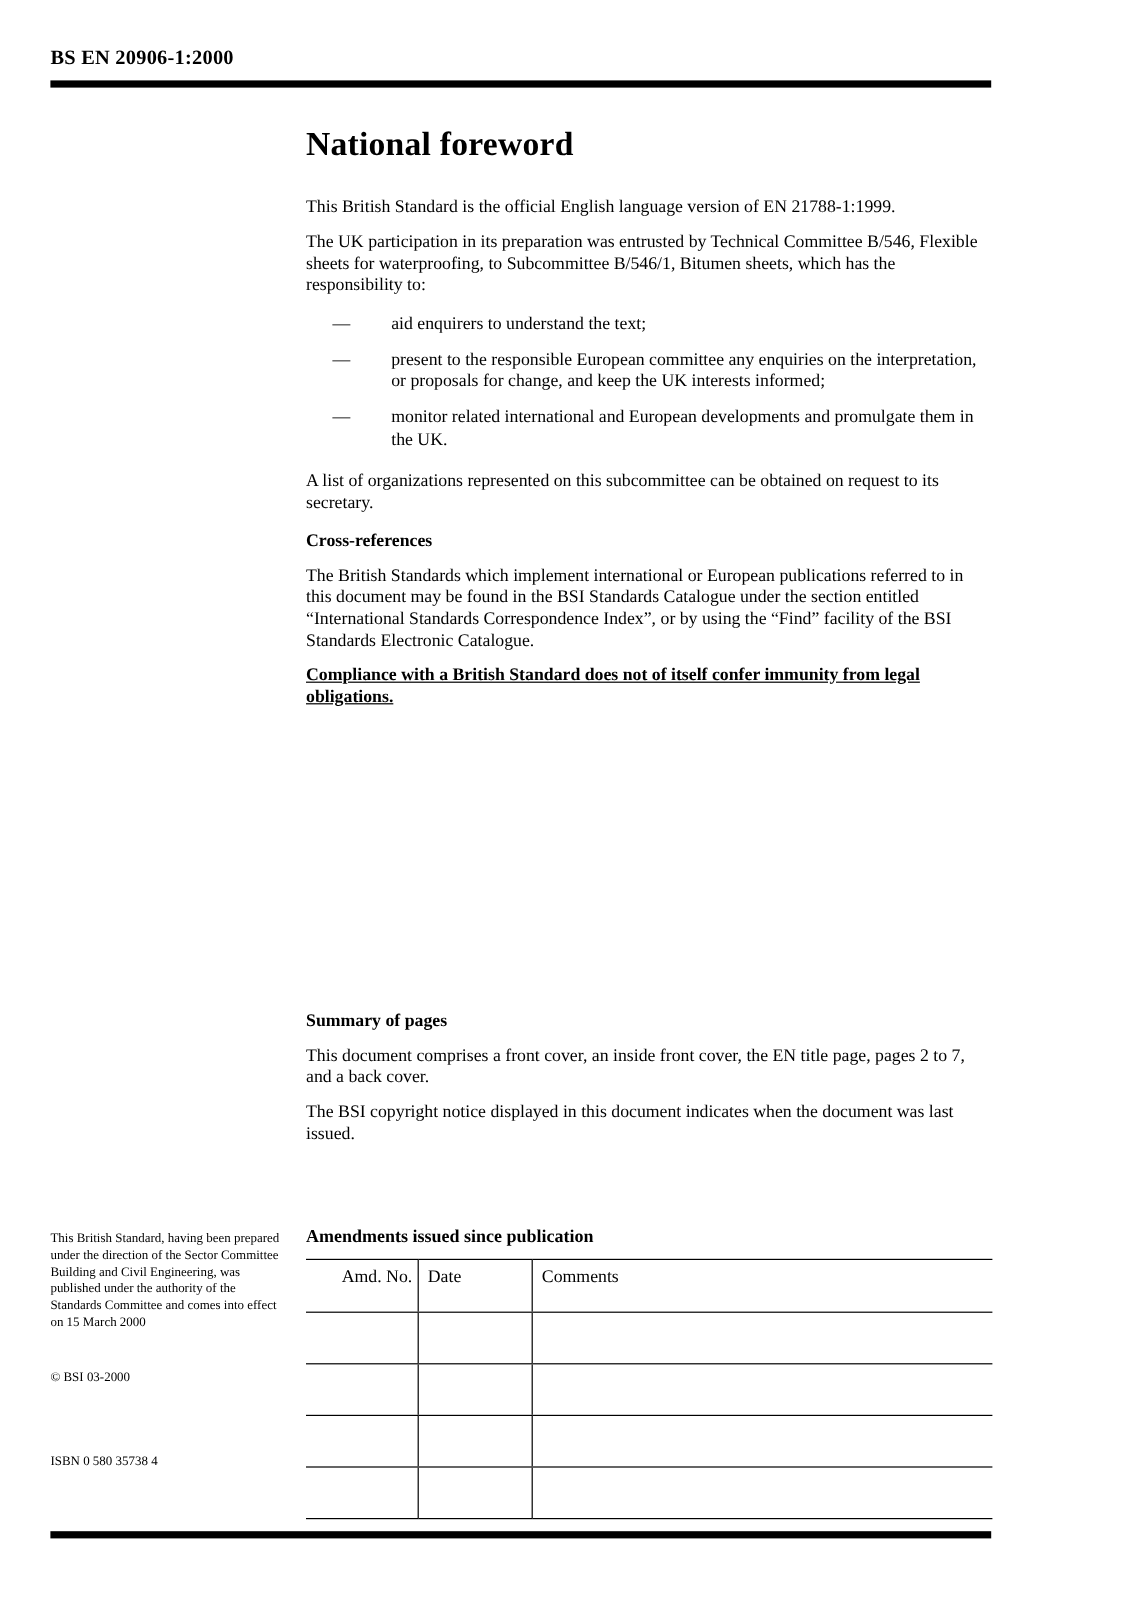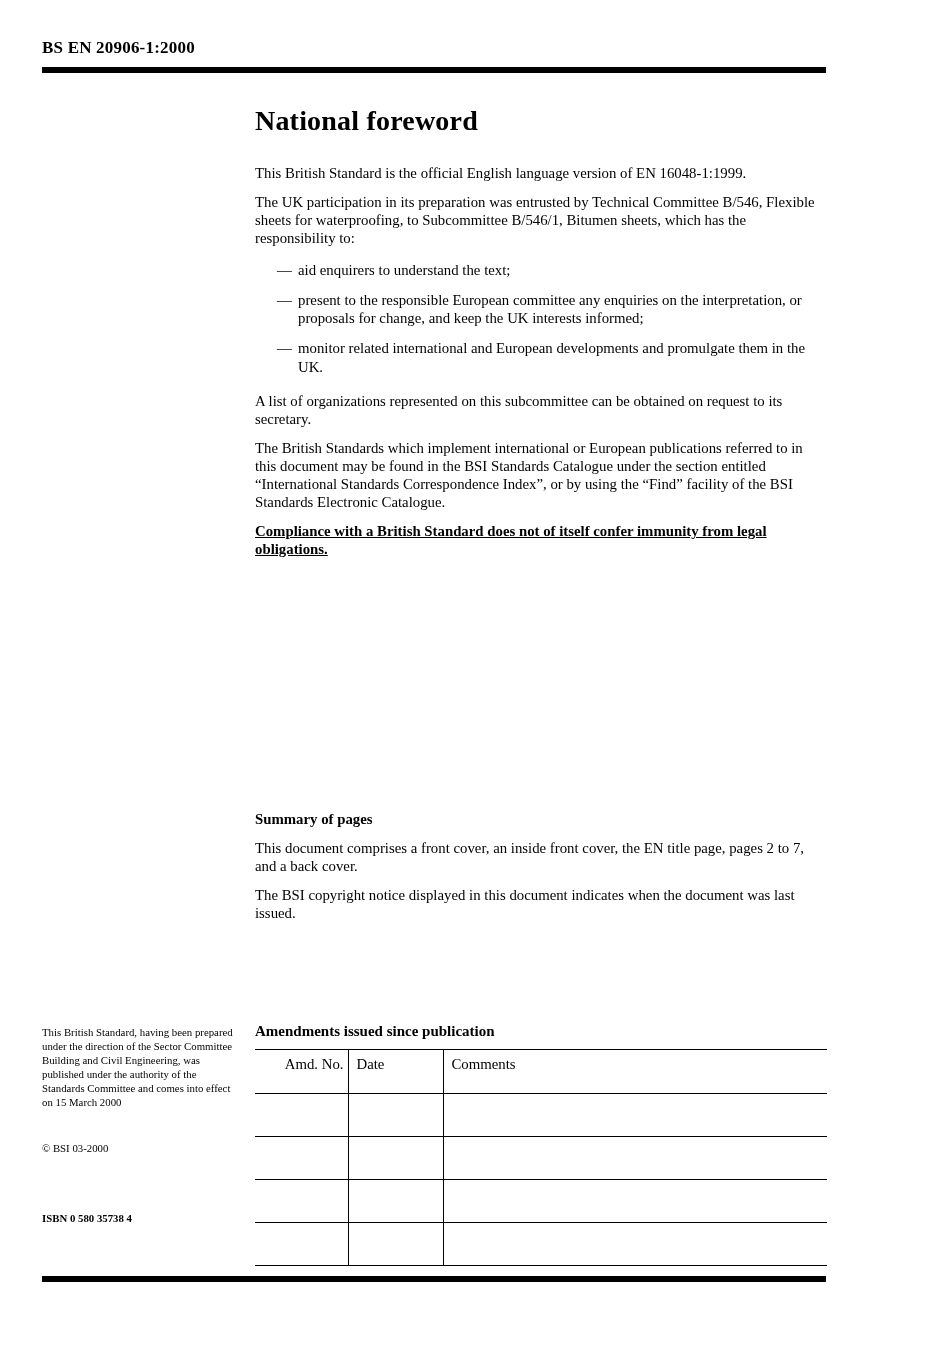--- a/index.html
+++ b/index.html
@@ -58,21 +58,21 @@
   .bullets { margin: 14px 0 16px 0; }
   .bullet-row {
     display: flex;
     padding-left: 22px;
     margin-bottom: 12px;
   }
   .bullet-row .dash {
     width: 21px;
     flex: 0 0 21px;
   }
-  .bullet-row .bullet-text { flex: 1; }
+  .bullet-row .bullet-text { flex: 1; margin-left: 28px; }
   .subhead {
     font-weight: bold;
     margin: 14px 0 5px 0;
   }
   .bold-para { font-weight: bold; text-decoration: underline; }
   .summary-head {
     font-weight: bold;
     margin-top: 252px;
     margin-bottom: 8px;
   }
@@ -82,21 +82,21 @@
     position: absolute;
     left: 42px;
     top: 1025px;
     width: 198px;
     font-size: 10.8px;
     line-height: 1.3;
   }
   .footer-sidebar .copyright { margin-top: 32px; }
   .footer-sidebar .isbn {
     margin-top: 56px;
-    font-weight: bold;
+    font-weight: normal;
   }
 
   
   .amendments {
     position: absolute;
     left: 255px;
     top: 1023px;
     width: 572px;
   }
   .amendments .amendments-heading {
@@ -126,41 +126,42 @@
 </style>
 </head>
 <body>
 
 <div class="page-header">BS EN 20906-1:2000</div>
 <div class="rule-top"></div>
 
 <div class="content">
   <h1>National foreword</h1>
 
-  <p>This British Standard is the official English language version of EN 16048-1:1999.</p>
+  <p>This British Standard is the official English language version of EN 21788-1:1999.</p>
 
   <p>The UK participation in its preparation was entrusted by Technical Committee B/546, Flexible sheets for waterproofing, to Subcommittee B/546/1, Bitumen sheets, which has the responsibility to:</p>
 
   <div class="bullets">
     <div class="bullet-row">
       <span class="dash">—</span>
       <span class="bullet-text">aid enquirers to understand the text;</span>
     </div>
     <div class="bullet-row">
       <span class="dash">—</span>
       <span class="bullet-text">present to the responsible European committee any enquiries on the interpretation, or proposals for change, and keep the UK interests informed;</span>
     </div>
     <div class="bullet-row">
       <span class="dash">—</span>
       <span class="bullet-text">monitor related international and European developments and promulgate them in the UK.</span>
     </div>
   </div>
 
   <p>A list of organizations represented on this subcommittee can be obtained on request to its secretary.</p>
 
+  <p class="subhead">Cross-references</p>
 
   <p>The British Standards which implement international or European publications referred to in this document may be found in the BSI Standards Catalogue under the section entitled “International Standards Correspondence Index”, or by using the “Find” facility of the BSI Standards Electronic Catalogue.</p>
 
 
   <p class="bold-para">Compliance with a British Standard does not of itself confer immunity from legal obligations.</p>
 
   <p class="summary-head">Summary of pages</p>
 
   <p>This document comprises a front cover, an inside front cover, the EN title page, pages 2 to 7, and a back cover.</p>
 

